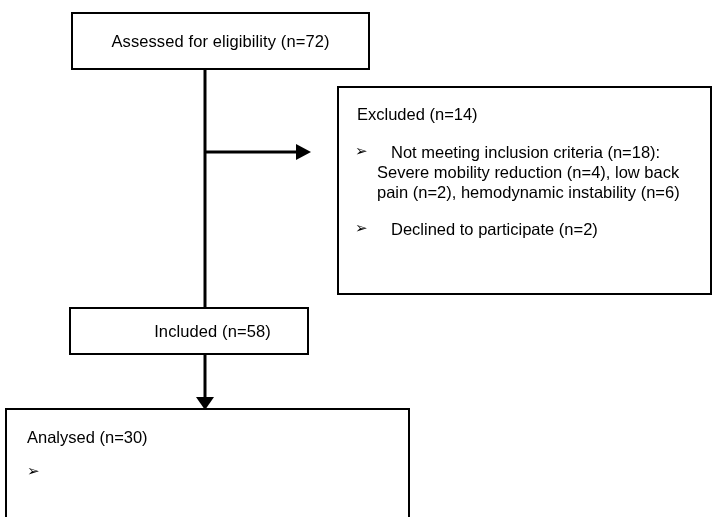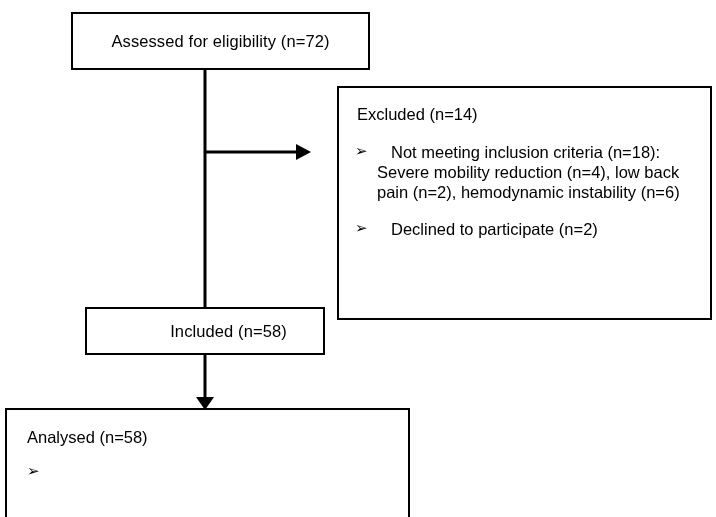--- a/index.html
+++ b/index.html
@@ -53,21 +53,21 @@
     width: 299px;
     height: 58px;
     margin-left: 20px;
   }
 
   
   #box-excluded {
     left: 337px;
     top: 86px;
     width: 375px;
-    height: 234px;
+    height: 209px;
     padding: 13px 30px 10px 14px;
   }
   #box-excluded .heading {
     font-size: 16.5px;
     line-height: 1.25;
     margin: 3px 0 0 4px;
   }
   .bullet-list {
     margin: 0;
     padding: 0;
@@ -91,21 +91,21 @@
     display: block;
     margin-left: -7px;
   }
   .bullet-item .first-line {
     display: block;
     margin-left: 7px;
   }
 
   
   #box-included {
-    left: 85px;
+    left: 69px;
     top: 307px;
     width: 240px;
     height: 48px;
     padding-left: 47px;
   }
 
   
   #box-analysed {
     left: 5px;
     top: 408px;
@@ -160,21 +160,21 @@
         <span class="first-line">Declined to participate (n=2)</span>
       </li>
     </ul>
   </div>
 
   <div class="node-box box-centered" id="box-included">
     <span class="node-title">Included (n=58)</span>
   </div>
 
   <div class="node-box" id="box-analysed">
-    <div class="heading">Analysed (n=58)</div>
+    <div class="heading">Analysed (n=30)</div>
     <ul class="bullet-list">
       <li class="bullet-item">
         <span class="bullet-glyph">➢</span>
       </li>
     </ul>
   </div>
 
 </div>
 
 </body></html>

